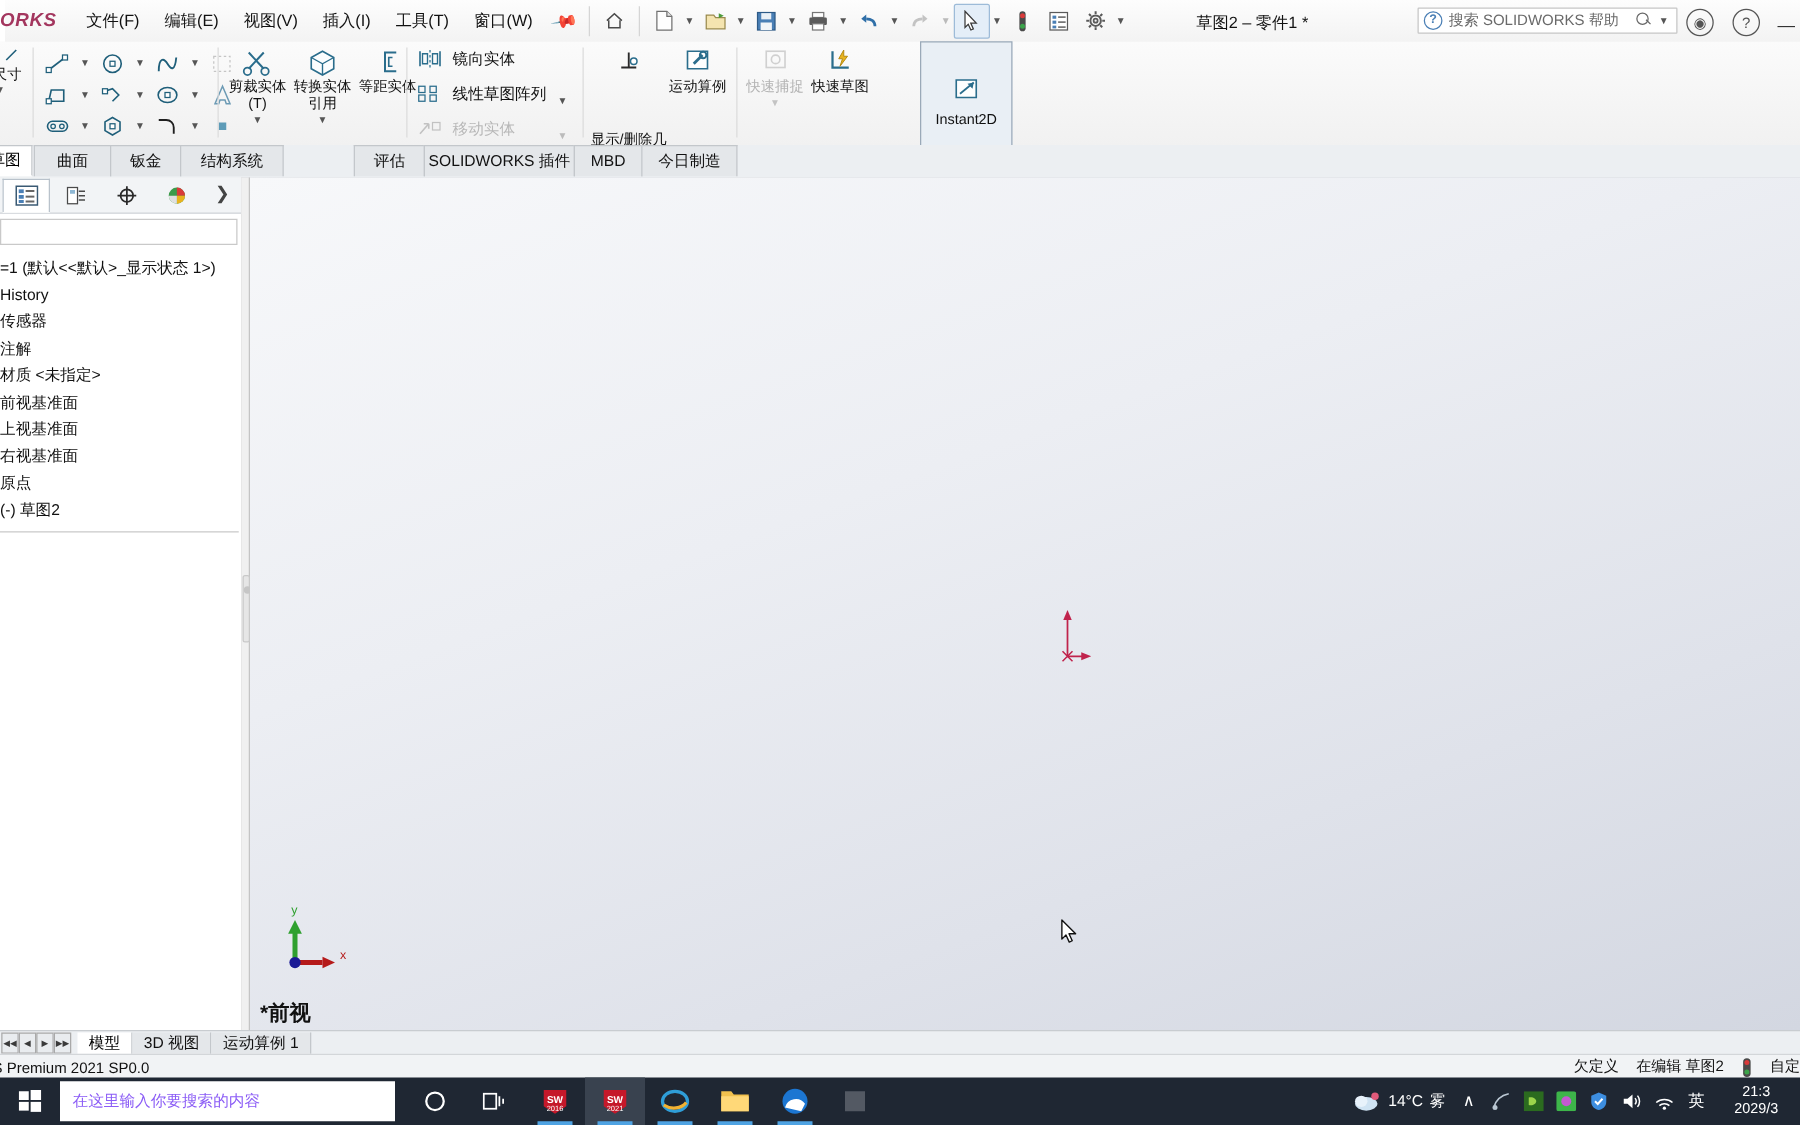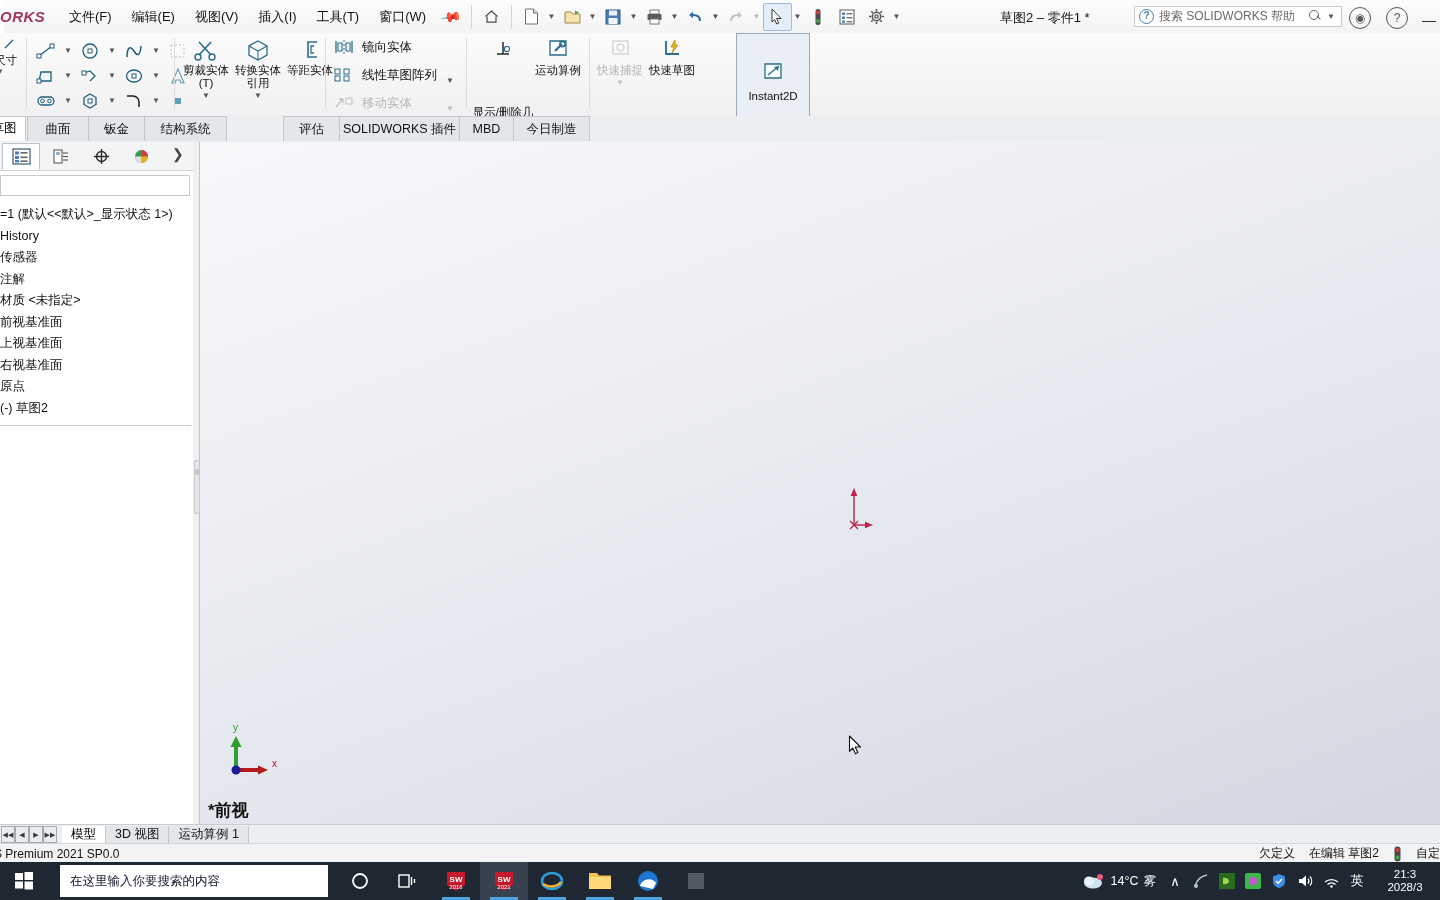--- a/index.html
+++ b/index.html
@@ -34,21 +34,21 @@
     cursor:default;border:1px solid transparent;border-radius:2px;
   }
   .tbtn.pressed{background:#e4eef8;border:1px solid #9dbbd8;}
   .caret{
     width:12px;height:26px;display:flex;align-items:center;justify-content:center;
     font-size:8px;color:#555;cursor:default;
   }
   .caret.dim{color:#bbb;}
 
   .title-doc{
-    position:absolute;left:953px;top:9px;font-size:13px;color:#111;white-space:nowrap;margin-left:43px;
+    position:absolute;left:953px;top:9px;font-size:13px;color:#111;white-space:nowrap;
   }
   .helpsearch{
     position:absolute;left:1130px;top:6px;width:208px;height:21px;
     border:1px solid #c6c6c6;background:#fff;display:flex;align-items:center;
     padding:0 4px;box-sizing:border-box;border-radius:1px;
   }
   .helpsearch .qm{
     width:13px;height:13px;border:1.4px solid #4a7fb5;border-radius:50%;
     color:#4a7fb5;font-size:10px;line-height:11px;text-align:center;margin-right:5px;font-weight:bold;
   }
@@ -172,21 +172,21 @@
   .st-right{position:absolute;right:0;display:flex;align-items:center;gap:14px;}
 
   
   .taskbar{
     position:absolute;left:0;top:862px;width:1440px;height:38px;background:#1f2733;
     display:flex;align-items:center;
   }
   .tb-start{width:48px;height:38px;display:flex;align-items:center;justify-content:center;cursor:default;}
   .tb-search{
     width:268px;height:30px;background:#fff;display:flex;align-items:center;padding:16px 10px;
-    box-sizing:border-box;color:#0f172a;font-size:12.5px;margin-left:12px;cursor:text;white-space:nowrap;
+    box-sizing:border-box;color:#8b5cf6;font-size:12.5px;margin-left:0;cursor:text;white-space:nowrap;
   }
   .tb-ico{width:48px;height:38px;display:flex;align-items:center;justify-content:center;position:relative;cursor:default;}
   .tb-ico.run::after{content:"";position:absolute;bottom:0;left:10px;width:28px;height:3px;background:#4fa3e3;}
   .tb-ico.act{background:#3a4插;}
   .tb-ico.act{background:#39424f;}
   .tray{position:absolute;right:0;display:flex;align-items:center;height:38px;color:#fff;}
   .tray-ico{width:26px;height:38px;display:flex;align-items:center;justify-content:center;font-size:13px;cursor:default;}
   .clock{width:70px;text-align:center;font-size:11.5px;line-height:13px;color:#fff;cursor:default;}
 </style>
 </head>
@@ -888,18 +888,18 @@
       </div>
       <div class="tray-ico">
         <svg width="17" height="16" viewBox="0 0 17 16">
             <path d="M2 9a10 10 0 0113 0M4.5 11.5a6 6 0 018 0" stroke="#fff" stroke-width="1.3" fill="none"></path>
             <circle cx="8.5" cy="13.5" r="1.3" fill="#fff"></circle>
           </svg>
       </div>
       <div class="tray-ico" style="font-size:13px;">英</div>
       <div class="clock">
         <div>21:3</div>
-        <div>2028/3</div>
+        <div>2029/3</div>
       </div>
     </div>
   </div>
 
 </div>
 
 </body></html>

